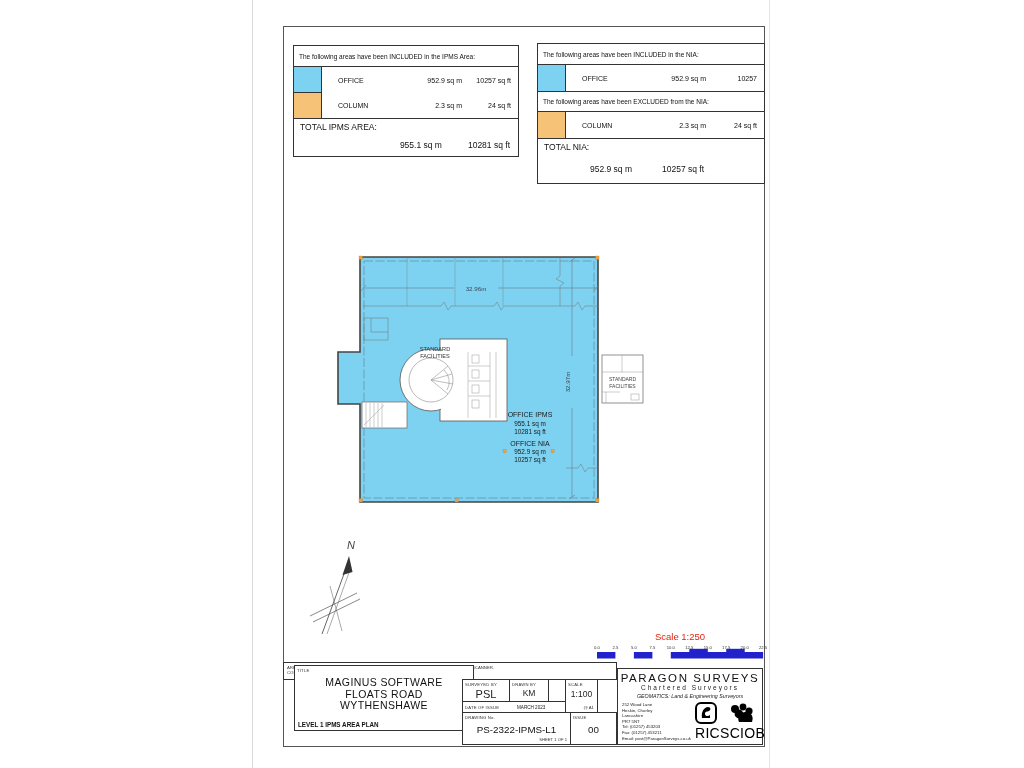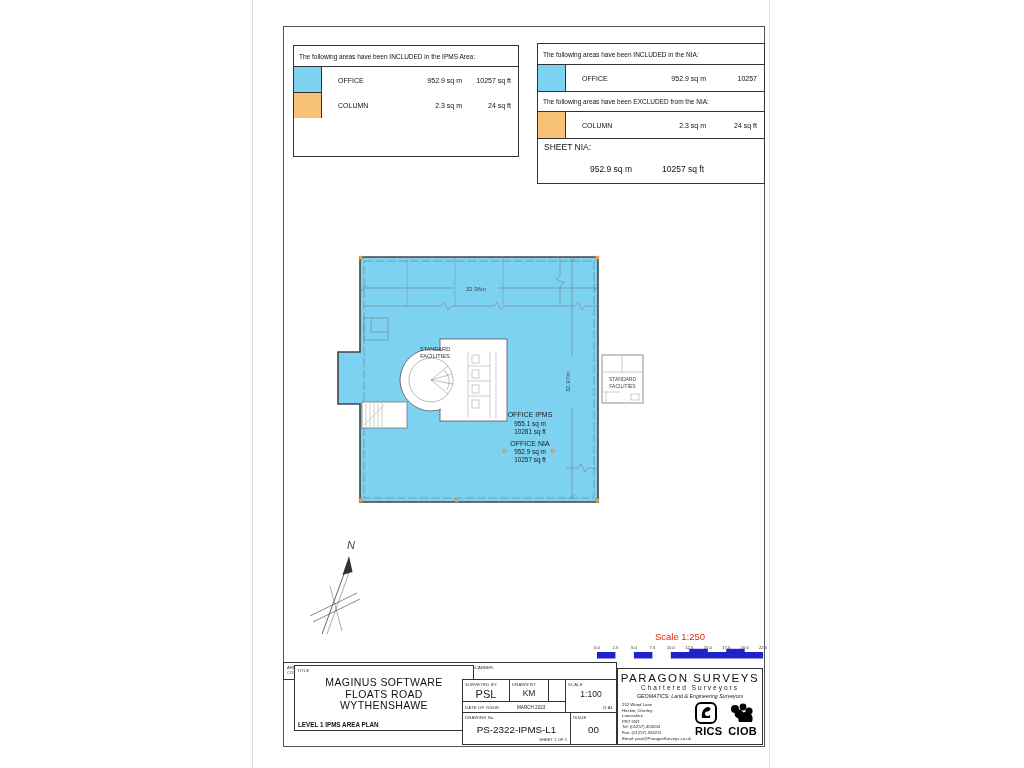--- a/index.html
+++ b/index.html
@@ -31,21 +31,21 @@
   .plan-name{position:absolute;left:3px;bottom:2px;font-size:6.3px;font-weight:bold;color:#111;}
 
   
   .pg-name{position:absolute;left:0;right:0;top:3px;text-align:center;font-size:11.5px;letter-spacing:1.6px;color:#111;white-space:nowrap;}
   .pg-sub{position:absolute;left:0;right:0;top:15px;text-align:center;font-size:6.5px;letter-spacing:2px;color:#222;}
   .pg-geo{position:absolute;left:0;right:0;top:24px;text-align:center;font-size:5.3px;font-style:italic;color:#222;white-space:nowrap;}
   .pg-addr{position:absolute;left:4px;top:33px;font-size:4.3px;line-height:5.6px;color:#222;}
   .pg-logos{position:absolute;right:5px;top:33px;width:62px;text-align:center;}
   .logo-row{display:flex;justify-content:space-between;align-items:flex-end;}
   .logo-words{display:flex;justify-content:space-between;margin-top:1px;}
-  .logo-words span{font-weight:bold;font-size:11px;color:#000;letter-spacing:.3px;}
+  .logo-words span{font-weight:normal;font-size:14px;color:#000;letter-spacing:.3px;}
 </style>
 </head>
 <body>
 
 <div class="edge-line" style="left:252px;"></div>
 <div class="edge-line" style="left:769px;background:#e4e4e4;"></div>
 
 <div class="sheet-frame"></div>
 
 <div class="atable" style="left:293px;top:45px;width:224px;height:110px;">
@@ -57,20 +57,27 @@
       <span class="nm">OFFICE</span>
       <span class="m2">952.9 sq m</span>
       <span class="f2">10257 sq ft</span>
     </div>
     <div class="rowtxt" style="top:26px;height:25px;">
       <span class="nm">COLUMN</span>
       <span class="m2">2.3 sq m</span>
       <span class="f2">24 sq ft</span>
     </div>
   </div>
+  <div class="totbox" style="height:37px;">
+    <span class="totlbl">TOTAL IPMS AREA:</span>
+    <div class="totvals">
+      <span>955.1 sq m</span>
+      <span>10281 sq ft</span>
+    </div>
+  </div>
 </div>
 
 <div class="atable" style="left:537px;top:43px;width:226px;height:139px;">
   <div class="hdr" style="height:20px;border-bottom:1px solid #333;">The following areas have been INCLUDED in the NIA:</div>
   <div class="tbody" style="height:26px;">
     <div class="swatch" style="top:0;height:26px;background:#7DD2F2;"></div>
     <div class="rowtxt" style="top:0;height:26px;">
       <span class="nm">OFFICE</span>
       <span class="m2">952.9 sq m</span>
       <span class="f2">10257</span>
@@ -79,21 +86,21 @@
   <div class="hdr2" style="height:19px;">The following areas have been EXCLUDED from the NIA:</div>
   <div class="tbody" style="height:26px;">
     <div class="swatch" style="top:0;height:26px;background:#F6C277;"></div>
     <div class="rowtxt" style="top:0;height:26px;">
       <span class="nm">COLUMN</span>
       <span class="m2">2.3 sq m</span>
       <span class="f2">24 sq ft</span>
     </div>
   </div>
   <div class="totbox" style="height:44px;">
-    <span class="totlbl">SHEET NIA:</span>
+    <span class="totlbl">TOTAL NIA:</span>
     <div class="totvals" style="justify-content:center;gap:30px;bottom:9px;">
       <span>952.9 sq m</span>
       <span>10257 sq ft</span>
     </div>
   </div>
 </div>
 
 <svg class="abs" style="left:280px;top:245px;" width="490" height="425" viewBox="280 245 490 425">
 
   <path d="M360,257 L598,257 L598,502 L360,502 L360,404 L338,404 L338,352 L360,352 Z" fill="#7DD2F2" stroke="#444" stroke-width="1.6"></path>
@@ -265,21 +272,21 @@
   </div>
 
   <div class="cell" style="left:179px;top:17px;width:48px;height:23px;">
     <span class="lab">SURVEYED BY</span>
     <div class="val" style="top:8px;font-size:11px;">PSL</div>
   </div>
   <div class="cell" style="left:226px;top:17px;width:40px;height:23px;">
     <span class="lab">DRAWN BY</span>
     <div class="val" style="top:8px;font-size:8.5px;">KM</div>
   </div>
-  <div class="cell" style="left:282px;top:17px;width:52px;height:34px;">
+  <div class="cell" style="left:282px;top:17px;width:33px;height:34px;">
     <span class="lab">SCALE</span>
     <div class="val" style="top:9px;font-size:8.5px;">1:100</div>
     <div style="position:absolute;right:3px;bottom:2px;font-size:4.3px;color:#333;">@ A1</div>
   </div>
   <div class="cell" style="left:179px;top:39px;width:104px;height:12px;">
     <span class="lab" style="top:3px;">DATE OF ISSUE</span>
     <div style="position:absolute;left:54px;top:3px;font-size:4.6px;color:#222;">MARCH 2023</div>
   </div>
   <div class="cell" style="left:179px;top:50px;width:109px;height:33px;">
     <span class="lab">DRAWING No.</span>

